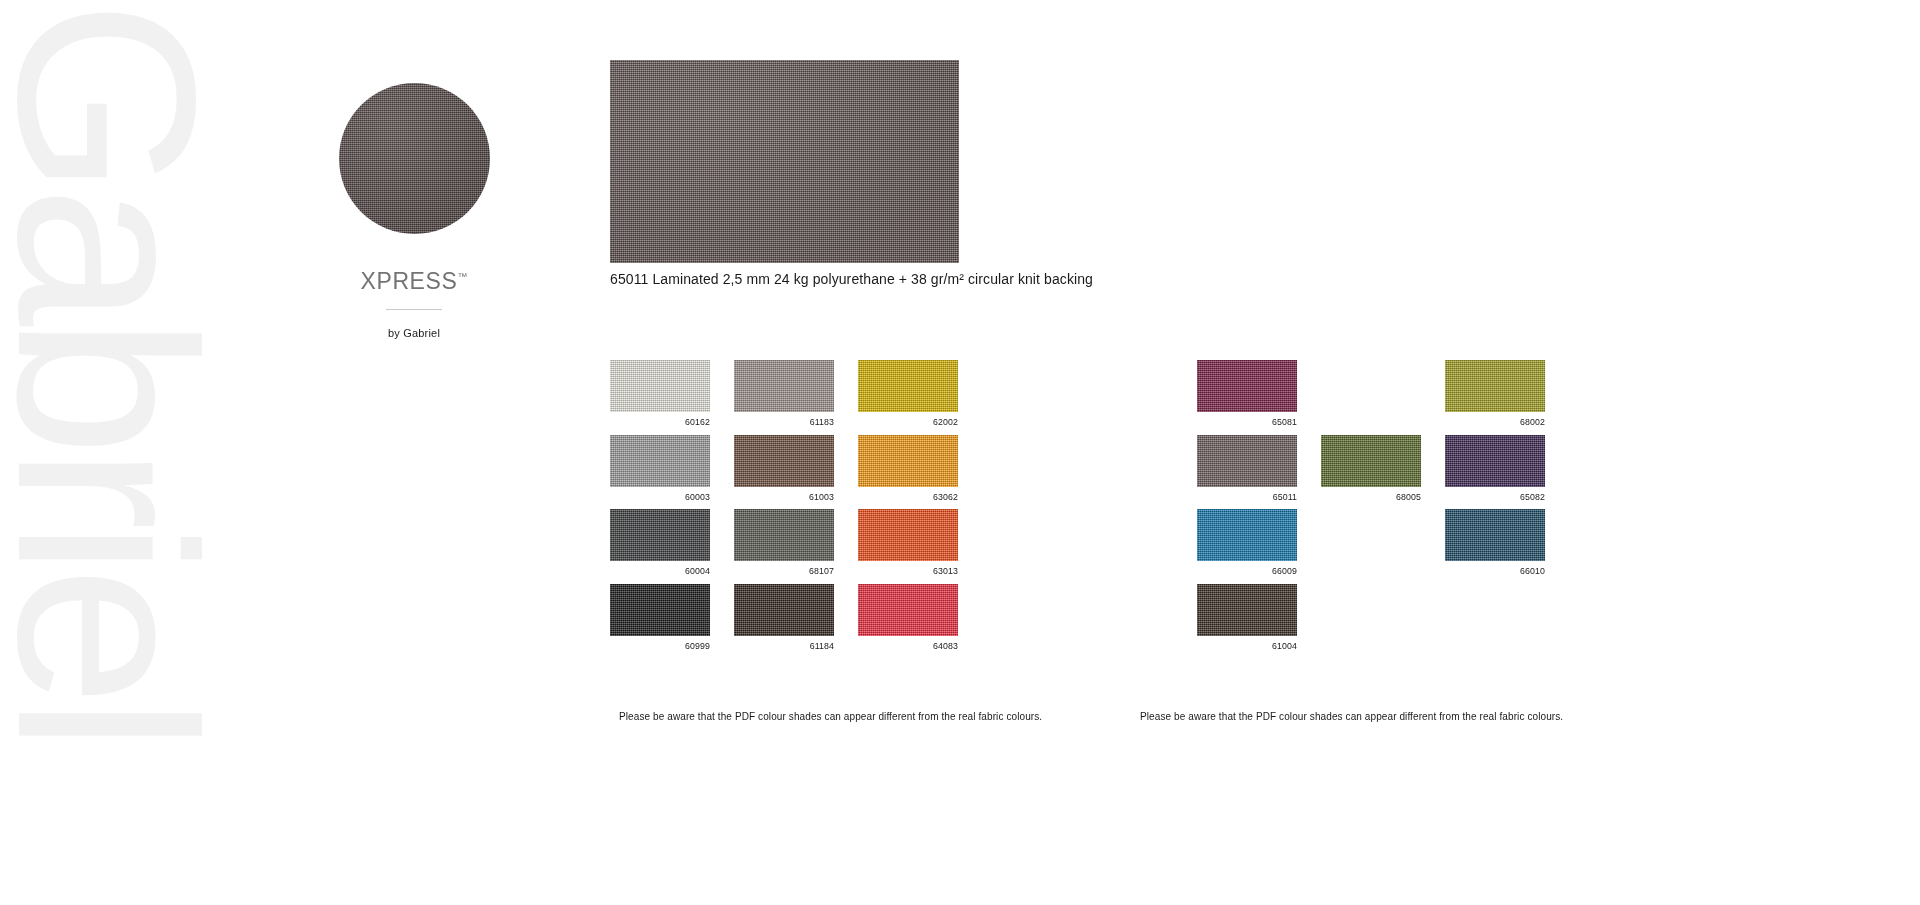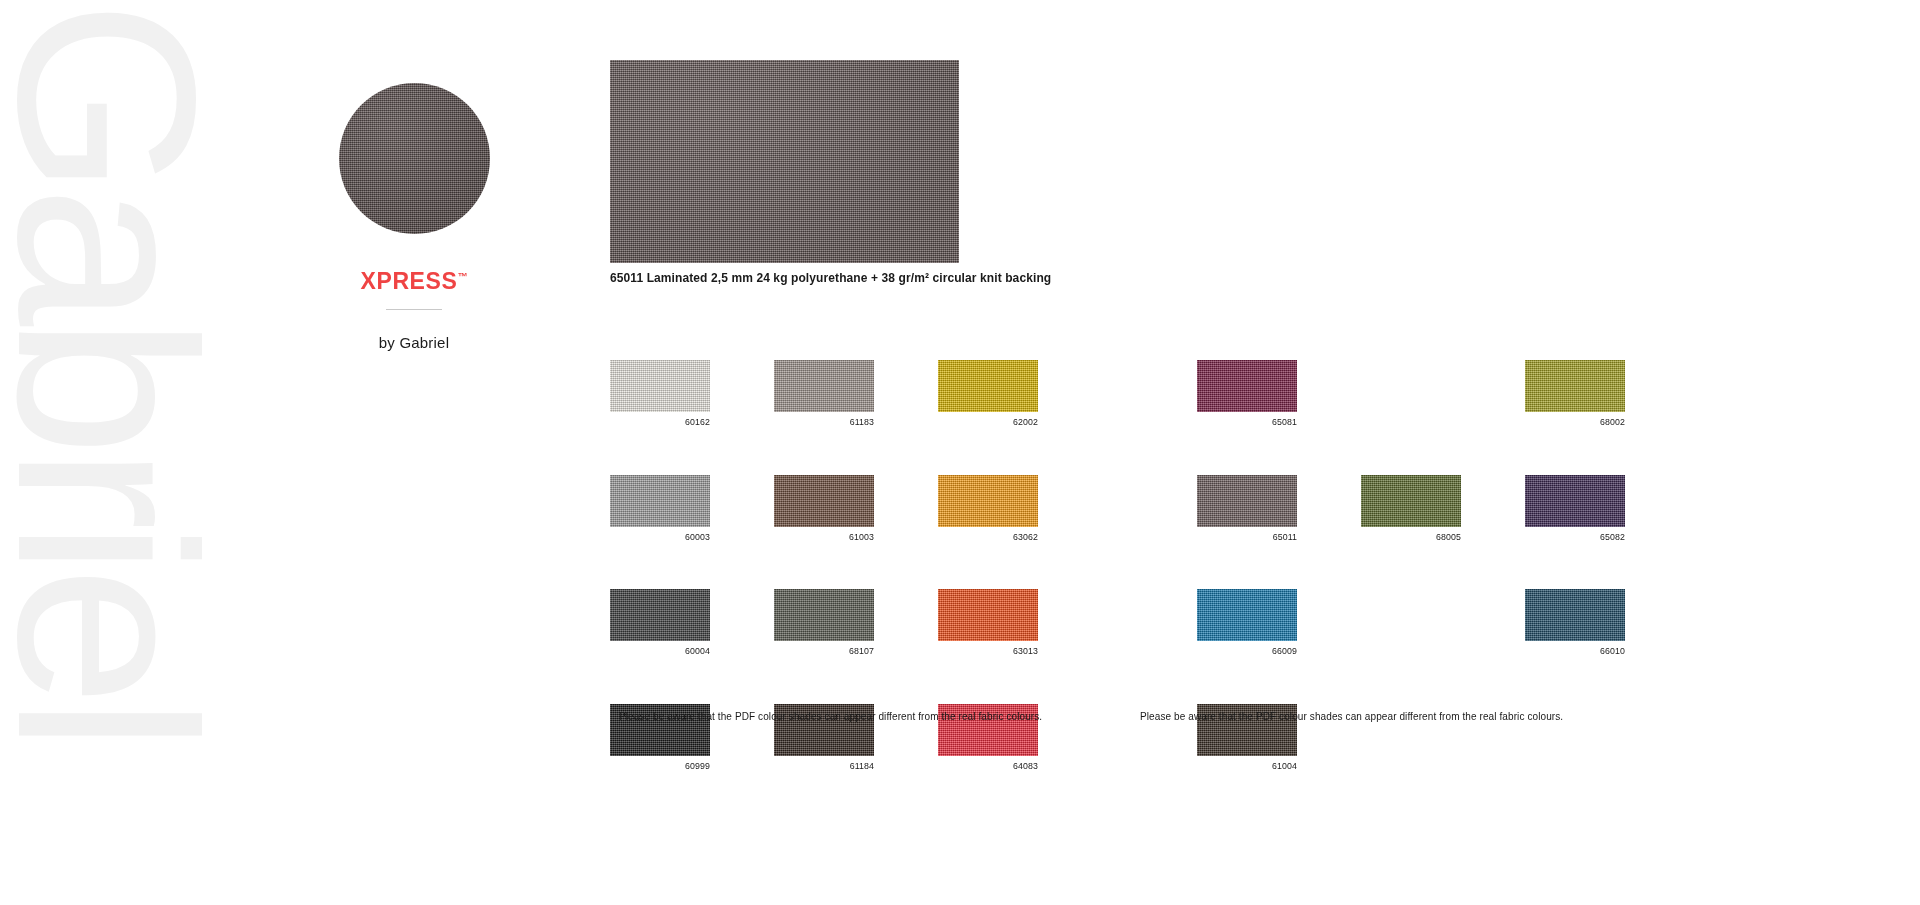--- a/index.html
+++ b/index.html
@@ -61,39 +61,39 @@
     background-image:
       repeating-linear-gradient(0deg, rgba(255,255,255,0.18) 0 1px, rgba(0,0,0,0.20) 1px 2px),
       repeating-linear-gradient(90deg, rgba(255,255,255,0.14) 0 1px, rgba(0,0,0,0.18) 1px 2px),
       radial-gradient(circle at 35% 30%, rgba(255,255,255,0.09), rgba(0,0,0,0.10) 70%);
   }
 
   .brand-name {
     margin-top: 34px;
     font-size: 23px;
     letter-spacing: 0.6px;
-    color: #ef4444;
-    font-weight: 700;
+    color: #737373;
+    font-weight: 400;
   }
   .brand-name sup {
     font-size: 10px;
     vertical-align: super;
     letter-spacing: 0;
   }
 
   .brand-divider {
     width: 56px;
     height: 1px;
     background: #c9c9c9;
     margin: 14px auto 0 auto;
   }
 
   .brand-sub {
-    margin-top: 24px;
-    font-size: 15px;
+    margin-top: 17px;
+    font-size: 11px;
     color: #1c1c1c;
     letter-spacing: 0.2px;
   }
 
   
   .hero-wrap {
     position: absolute;
     left: 610px;
     top: 60px;
   }
@@ -103,35 +103,33 @@
     height: 203px;
     background-color: #6b5d5c;
     background-image:
       repeating-linear-gradient(0deg, rgba(255,255,255,0.20) 0 1px, rgba(0,0,0,0.22) 1px 2px),
       repeating-linear-gradient(90deg, rgba(255,255,255,0.16) 0 1px, rgba(0,0,0,0.20) 1px 2px),
       radial-gradient(ellipse at 30% 25%, rgba(255,255,255,0.08), rgba(0,0,0,0.08) 75%);
   }
 
   .hero-caption {
     margin-top: 8px;
-    font-size: 12px;
+    font-size: 14px;
     color: #1a1a1a;
     letter-spacing: 0.1px;
     white-space: nowrap;
-    font-weight: bold;
   }
 
   
   .grid {
     position: absolute;
     display: grid;
     grid-template-columns: repeat(3, 124px);
     column-gap: 0px;
     row-gap: 0px;
-    gap: 40px;
   }
   .grid.left  { left: 610px; top: 360px; }
   .grid.right { left: 1197px; top: 360px; }
 
   .grid-cell {
     width: 124px;
     height: 74.5px;
     position: relative;
   }
 

